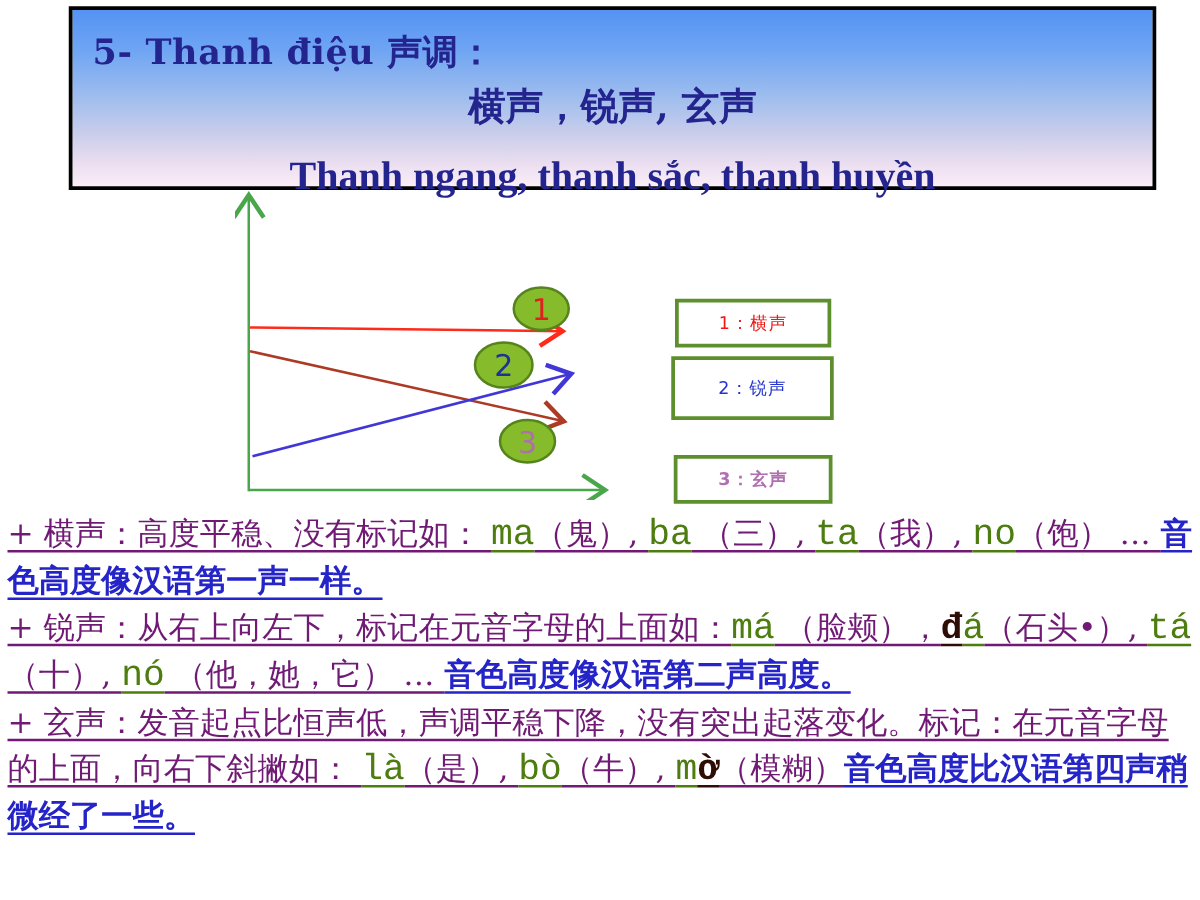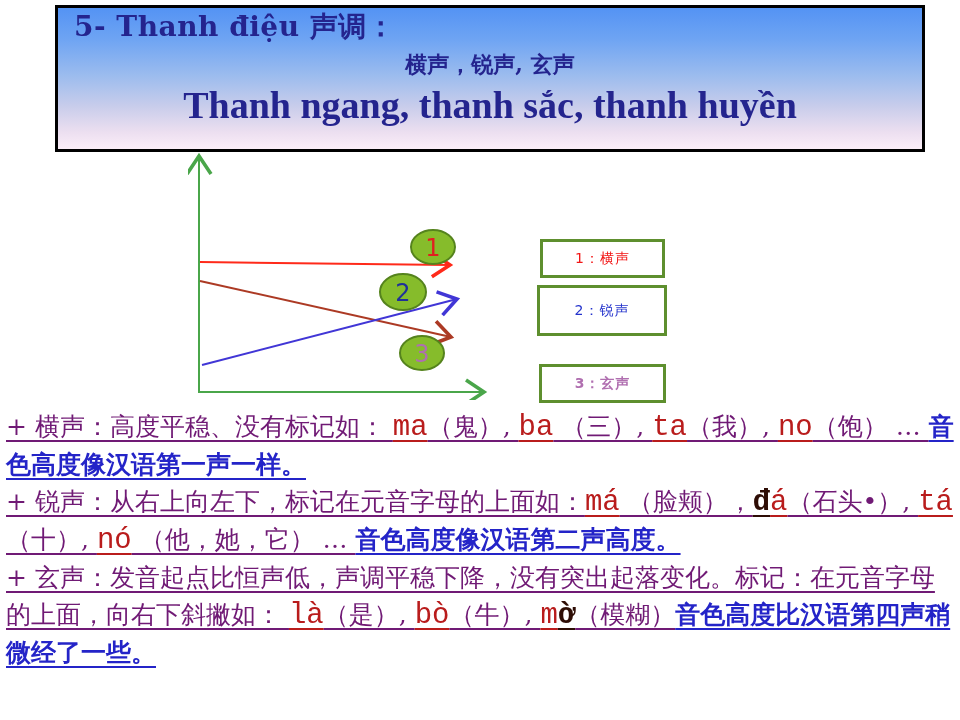--- a/index.html
+++ b/index.html
@@ -30,33 +30,34 @@
       #5493f4 0%,
       #6ea4f3 22%,
       #9cbcee 48%,
       #c9cdeb 70%,
       #ecdff0 88%,
       #fbeef8 100%);
     color: #24248e;
     font-weight: bold;
   }
   .title-line1 {
+    margin-top: 15px;
     padding-left: 16px;
     font-size: 28px;
     text-align: left;
     letter-spacing: 0.5px;
   }
   .title-line2 {
     margin-top: 4px;
-    font-size: 22px;
+    font-size: 30px;
     text-align: center;
   }
   .title-line3 {
-    margin-top: 3px;
-    font-size: 38px;
+    margin-top: 16px;
+    font-size: 32px;
     text-align: center;
     font-family: "Liberation Serif", "DejaVu Serif", serif;
   }
 
   
   #tone-diagram {
     position: absolute;
     left: 188px;
     top: 148px;
   }
@@ -103,21 +104,21 @@
     padding: 0;
   }
   #body-text span {
     text-decoration: underline;
     text-decoration-thickness: 1.5px;
     text-underline-offset: 5px;
   }
   .seg-cn { color: #701a75; }
   .seg-cn-bold { color: #2424c8; font-weight: bold; }
   .seg-latin {
-    color: #b91c1c;
+    color: #4d7c0f;
     font-family: "Liberation Mono", "DejaVu Sans Mono", monospace;
     font-size: 29px;
     text-align: right;
   }
   .seg-latin-dark {
     color: #2e0d05;
     font-family: "Liberation Mono", "DejaVu Sans Mono", monospace;
     font-size: 29px;
     font-weight: bold;
   }

